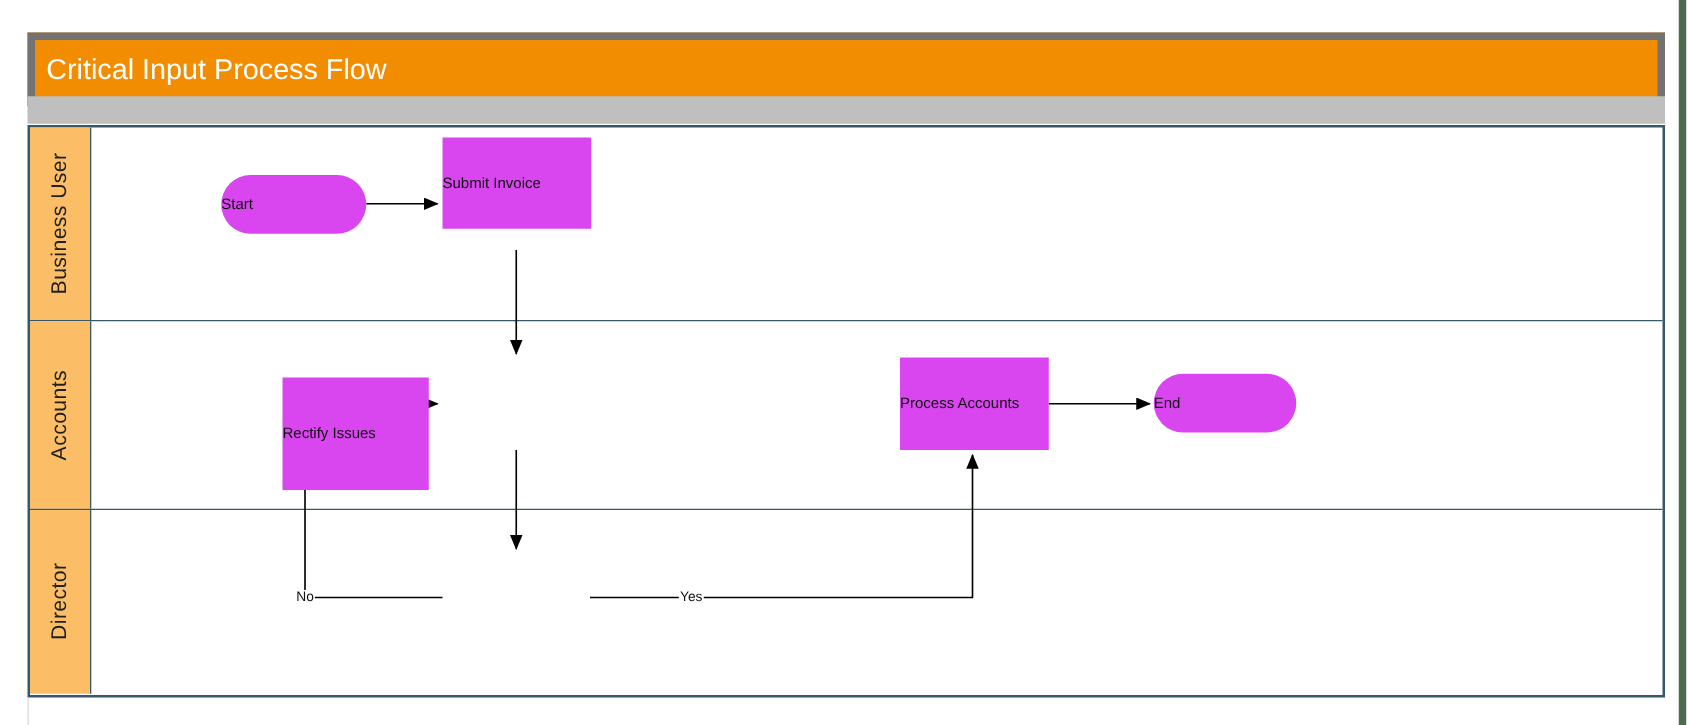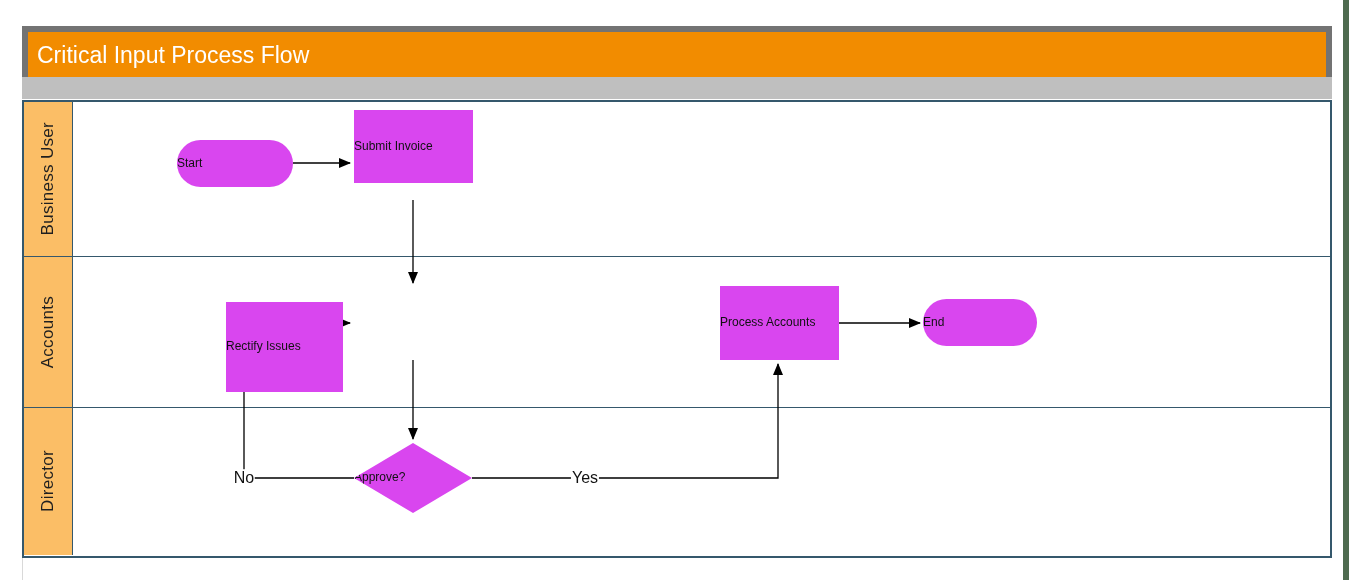--- a/index.html
+++ b/index.html
@@ -50,24 +50,24 @@
   #node-start   { left:177px; top:140px; width:116px; height:47px; }
   #node-submit  { left:354px; top:110px; width:119px; height:73px; }
   #node-rectify { left:185px; top:302px; width:117px; height:90px;margin-left:41px; }
   #node-review  { left:354px; top:286px; width:118px; height:74px; }
   #node-payment { left:720px; top:286px; width:119px; height:74px; }
   #node-end     { left:923px; top:299px; width:114px; height:47px; }
   #node-approve { left:354px; top:443px; width:118px; height:70px; }
 
   .edge-label {
     position:absolute; transform:translate(-50%,-50%);
-    background:#ffffff; font-size:16px; color:#111111; padding:0 1px; line-height:1.1;
+    background:#ffffff; font-size:11px; color:#111111; padding:0 1px; line-height:1.1;
   }
   #label-no  { left:244px; top:478px; }
-  #label-yes { left:585px; top:478px; }
+  #label-yes { left:553px; top:478px; }
 </style>
 </head>
 <body>
 
 <div class="canvas">
 
   <div class="title-bar">
     <span>Critical Input Process Flow</span>
   </div>
 
@@ -119,23 +119,20 @@
     </div>
   <div class="node" id="node-rectify">
       <span>Rectify Issues</span>
     </div>
   <div class="node" id="node-payment">
       <span>Process Accounts</span>
     </div>
   <div class="node terminator" id="node-end">
       <span>End</span>
     </div>
-  <div class="node decision" id="node-approve">
-      <span>Approve?</span>
-    </div>
 
   <div class="edge-label" id="label-no">No</div>
   <div class="edge-label" id="label-yes">Yes</div>
 
   <div class="right-strip"></div>
   <div class="gridline-stub"></div>
 
 </div>
 
 </body></html>

